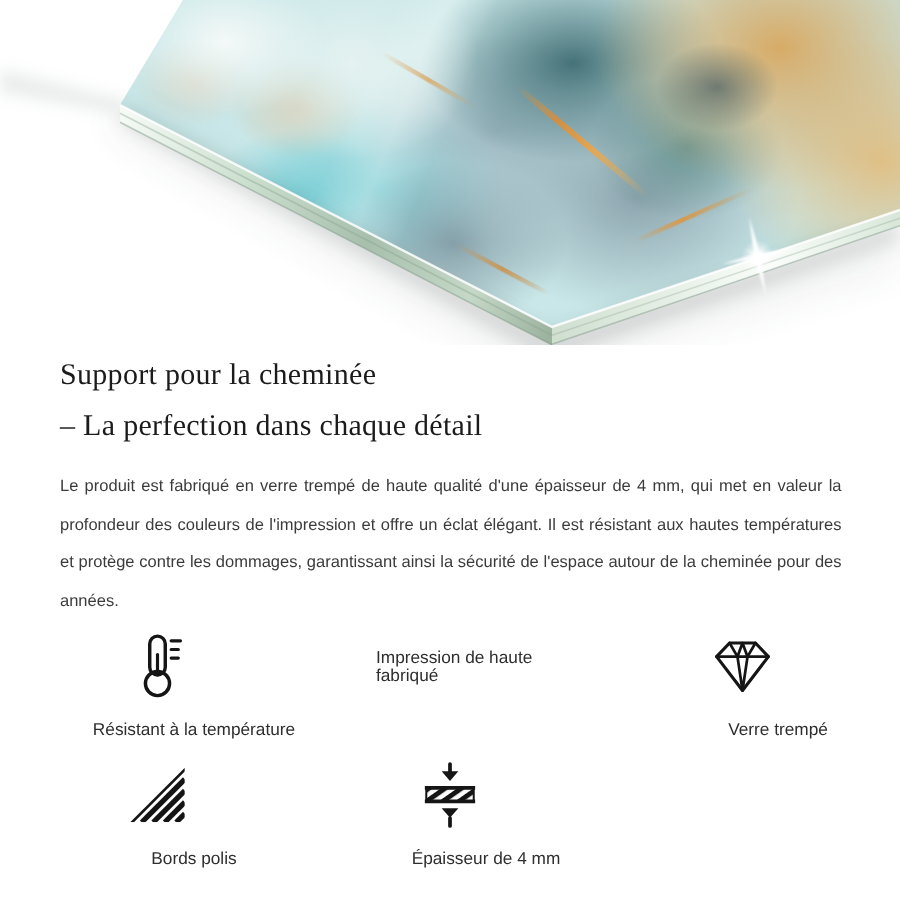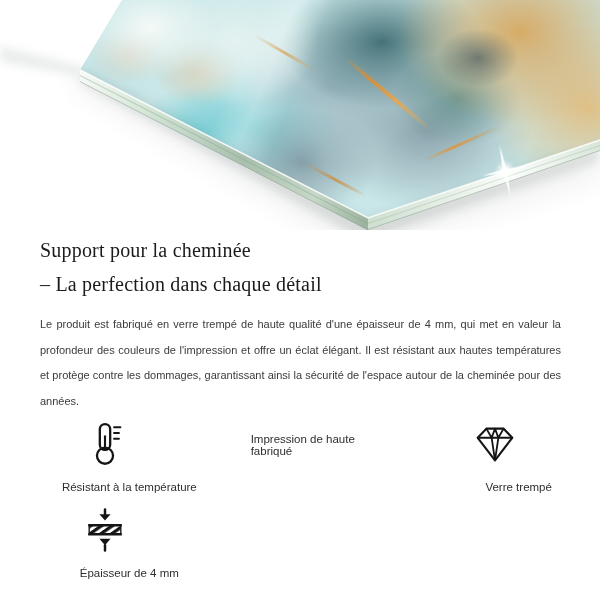--- a/index.html
+++ b/index.html
@@ -164,20 +164,39 @@
       <svg width="46" height="46" viewBox="0 0 48 48">
         <path class="st" stroke-width="2.2" d="M15 8 H33 L42 17.5 L24 41 L6 17.5 Z"></path>
         <path class="st" stroke-width="1.9" d="M6 17.5 H42"></path>
         <path class="st" stroke-width="1.9" d="M15 8 L20.5 17.5 L24 8 L27.5 17.5 L33 8"></path>
         <path class="st" stroke-width="1.9" d="M20.5 17.5 L24 41 L27.5 17.5"></path>
       </svg>
     </div>
     <div class="label">Verre trempé</div>
   </div>
 
+  <div class="feature">
+    <div class="icon-wrap">
+      <svg width="46" height="46" viewBox="0 0 48 48">
+        <defs>
+            <clipPath id="triClip">
+              <path d="M5 43 L43 43 L43 5 Z"></path>
+            </clipPath>
+          </defs>
+        <g clip-path="url(#triClip)" stroke="#151515" stroke-width="3.6">
+          <path d="M5 43 L43 5"></path>
+          <path d="M13 43 L43 13"></path>
+          <path d="M21 43 L43 21"></path>
+          <path d="M29 43 L43 29"></path>
+          <path d="M37 43 L43 37"></path>
+        </g>
+      </svg>
+    </div>
+    <div class="label">Bords polis</div>
+  </div>
 
   <div class="feature">
     <div class="icon-wrap">
       <svg width="46" height="46" viewBox="0 0 48 48">
         <defs>
           <pattern id="hatch4" width="6.5" height="6.5" patternUnits="userSpaceOnUse" patternTransform="rotate(55)">
             <rect width="6.5" height="6.5" fill="#ffffff"></rect>
             <rect width="3.4" height="6.5" fill="#151515"></rect>
           </pattern>
         </defs>

